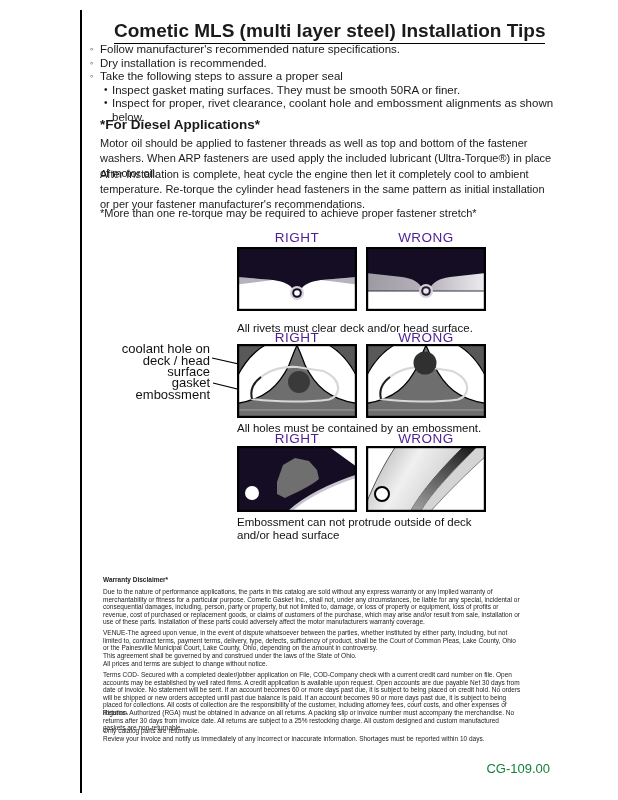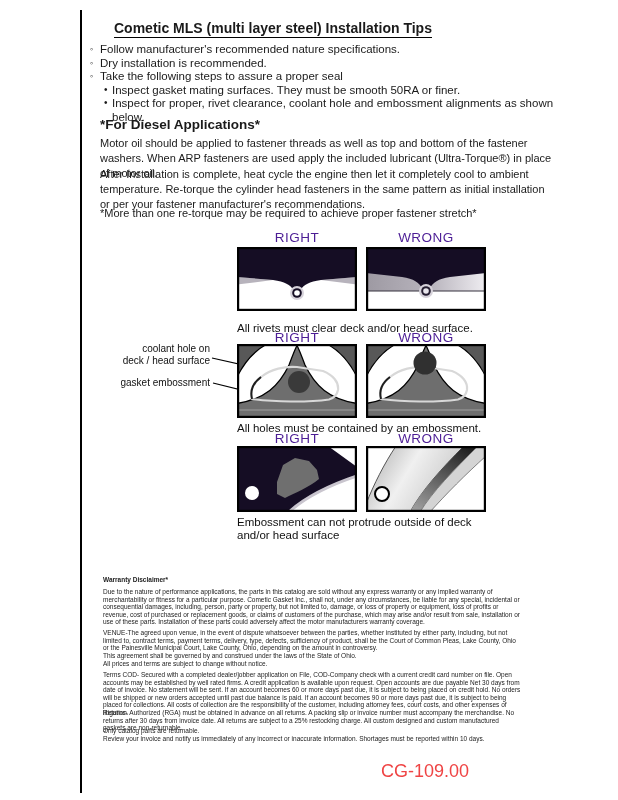--- a/index.html
+++ b/index.html
@@ -3,38 +3,38 @@
 <meta charset="utf-8">
 <style>
   html,body{margin:0;padding:0;background:#ffffff;}
   .page{
     position:relative;width:618px;height:800px;background:#ffffff;overflow:hidden;
     font-family:"Liberation Sans",sans-serif;color:#1a1a1a;
   }
   .abs{position:absolute;}
   .pre{white-space:pre-line;}
   .rule-left{left:80px;top:10px;width:2px;height:783px;background:#000;}
-  .title{left:114px;top:20px;font-size:14px;font-weight:bold;border-bottom:1.6px solid #000;padding-bottom:1px;}
+  .title{left:114px;top:20px;font-size:19px;font-weight:bold;border-bottom:1.6px solid #000;padding-bottom:1px;}
   .bullets{left:90px;top:43px;width:470px;font-size:11.5px;line-height:13.6px;}
   .b1{padding-left:10px;position:relative;}
   .b1::before{content:"\25E6";position:absolute;left:0;top:0;font-size:9px;}
   .b2{padding-left:22px;position:relative;}
   .b2::before{content:"\2022";position:absolute;left:14px;top:-1px;font-size:10px;}
   .diesel-h{left:100px;top:117px;font-size:13.5px;font-weight:bold;}
   .para{left:100px;width:452px;font-size:11px;line-height:15px;}
   .p1{top:136px;}
   .p2{top:167px;}
   .note{top:206px;}
   .rw-label{width:120px;text-align:center;font-size:13.5px;letter-spacing:.5px;color:#4c1d95;}
   .caption{font-size:11.5px;line-height:12.5px;color:#111;}
-  .side-label{font-size:10px;line-height:11.5px;text-align:right;color:#111;}
+  .side-label{font-size:13px;line-height:11.5px;text-align:right;color:#111;}
   svg{display:block;}
   .legal{left:103px;width:420px;font-size:6.5px;line-height:7.5px;color:#222;}
   .legal-title{font-weight:bold;}
-  .footer-code{left:300px;top:761px;width:250px;text-align:center;font-size:18px;color:#ef4444;}
+  .footer-code{left:300px;top:761px;width:250px;text-align:right;font-size:13px;color:#15803d;}
 </style>
 </head>
 <body>
 
 <div class="page">
 
   <div class="abs rule-left"></div>
 
   <div class="abs title">Cometic MLS (multi layer steel) Installation Tips</div>
 

